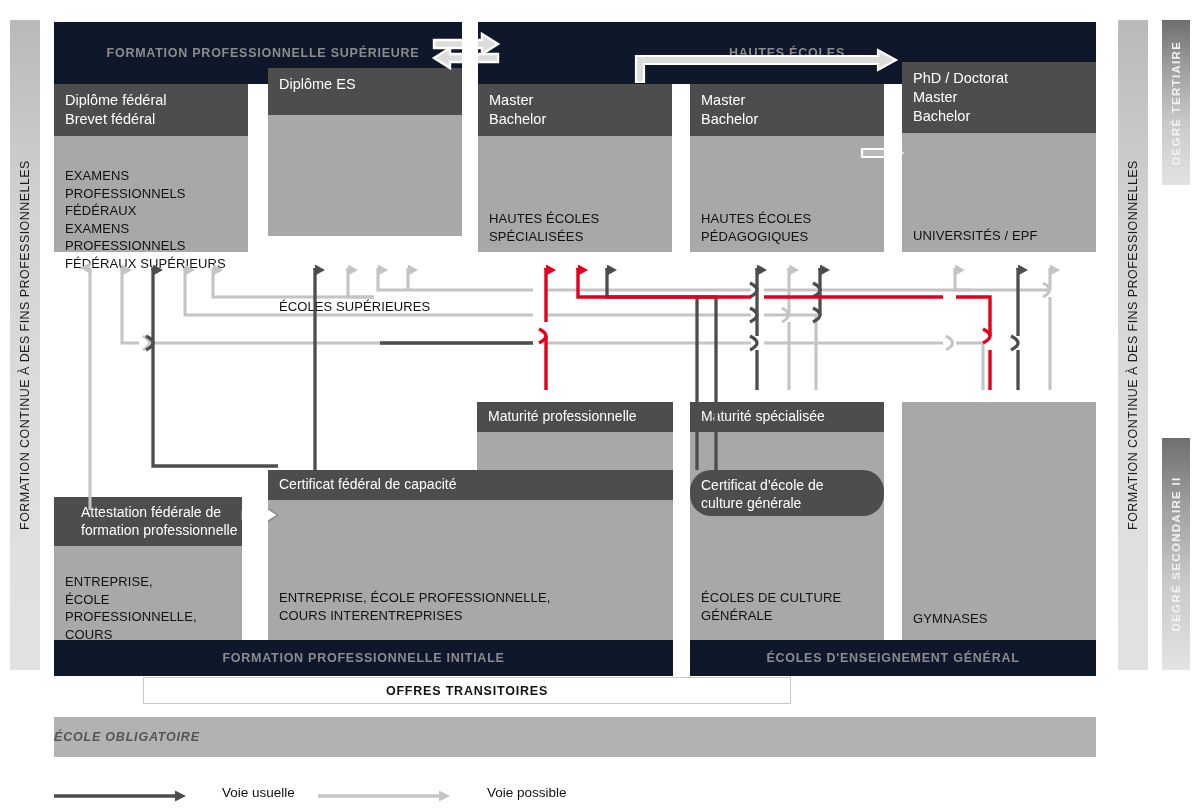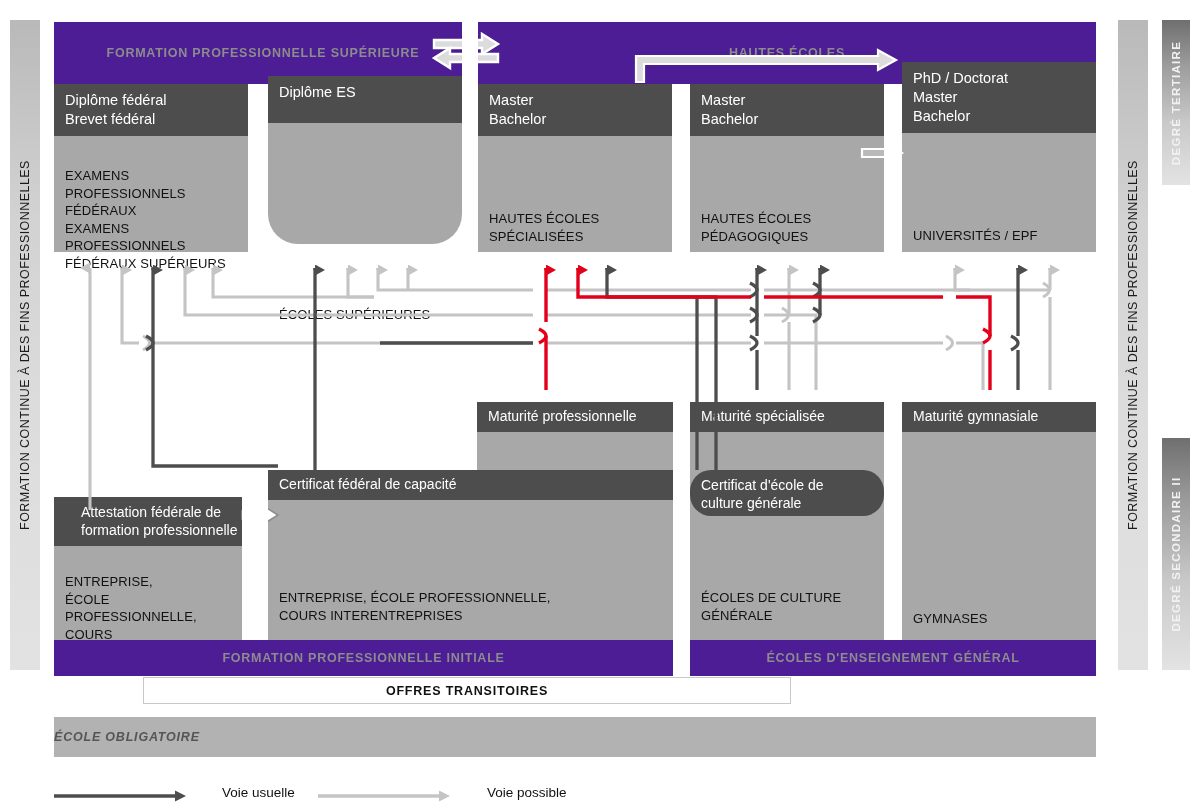--- a/index.html
+++ b/index.html
@@ -14,21 +14,21 @@
   .sidebar .vtext{
     position:absolute;left:50%;top:50%;
     transform:translate(-50%,-50%) rotate(-90deg);
     white-space:nowrap;font-size:12.5px;letter-spacing:.45px;
     color:#1b1b1b;font-weight:400;
   }
   .degbar{background:linear-gradient(to bottom,#6f6f6f 0%,#9d9d9d 28%,#c9c9c9 62%,#e3e3e3 100%);}
   .degbar .vtext{color:#f2f2f2;font-size:11.5px;letter-spacing:1.3px;font-weight:700;}
 
   
-  .band{background:#4c1d95;}
+  .band{background:#0f172a;}
   .band .bandlabel{
     position:absolute;left:0;right:0;top:50%;transform:translateY(-50%);
     text-align:center;color:#8c8c8c;font-size:12.5px;font-weight:700;letter-spacing:.75px;
   }
   .band-bottom .bandlabel{color:#8c8c8c;}
 
   
   .box{background:#a8a8a8;}
   .box .hdr{
     position:absolute;left:0;right:0;top:0;background:#4d4d4d;color:#fff;
@@ -87,21 +87,21 @@
       <div>Brevet fédéral</div>
     </div>
     <div class="foot" style="top:83px;">
       <div>EXAMENS PROFESSIONNELS</div>
       <div>FÉDÉRAUX</div>
       <div>EXAMENS PROFESSIONNELS</div>
       <div>FÉDÉRAUX SUPÉRIEURS</div>
     </div>
   </div>
 
-  <div class="abs box" style="left:268px;top:76px;width:194px;height:168px;border-radius:30px;">
+  <div class="abs box" style="left:268px;top:68px;width:194px;height:168px;">
     <div class="hdr" style="height:47px;">
       <div>Diplôme ES</div>
     </div>
     <div class="foot" style="top:230px;">
       <div>ÉCOLES SUPÉRIEURES</div>
     </div>
   </div>
 
   <div class="abs box" style="left:478px;top:84px;width:194px;height:168px;">
     <div class="hdr">
@@ -175,23 +175,20 @@
       <div>Certificat d'école de</div>
       <div>culture générale</div>
     </div>
     <div class="foot" style="top:119px;">
       <div>ÉCOLES DE CULTURE</div>
       <div>GÉNÉRALE</div>
     </div>
   </div>
 
   <div class="abs box" style="left:902px;top:402px;width:194px;height:238px;">
-    <div class="hdr" style="height:30px;padding-top:5px;font-size:14px;">
-      <div>Maturité gymnasiale</div>
-    </div>
     <div class="foot" style="top:208px;">
       <div>GYMNASES</div>
     </div>
   </div>
 
   <div class="abs band band-bottom" style="left:54px;top:640px;width:619px;height:36px;">
     <div class="bandlabel">FORMATION PROFESSIONNELLE INITIALE</div>
   </div>
 
   <div class="abs band band-bottom" style="left:690px;top:640px;width:406px;height:36px;">

